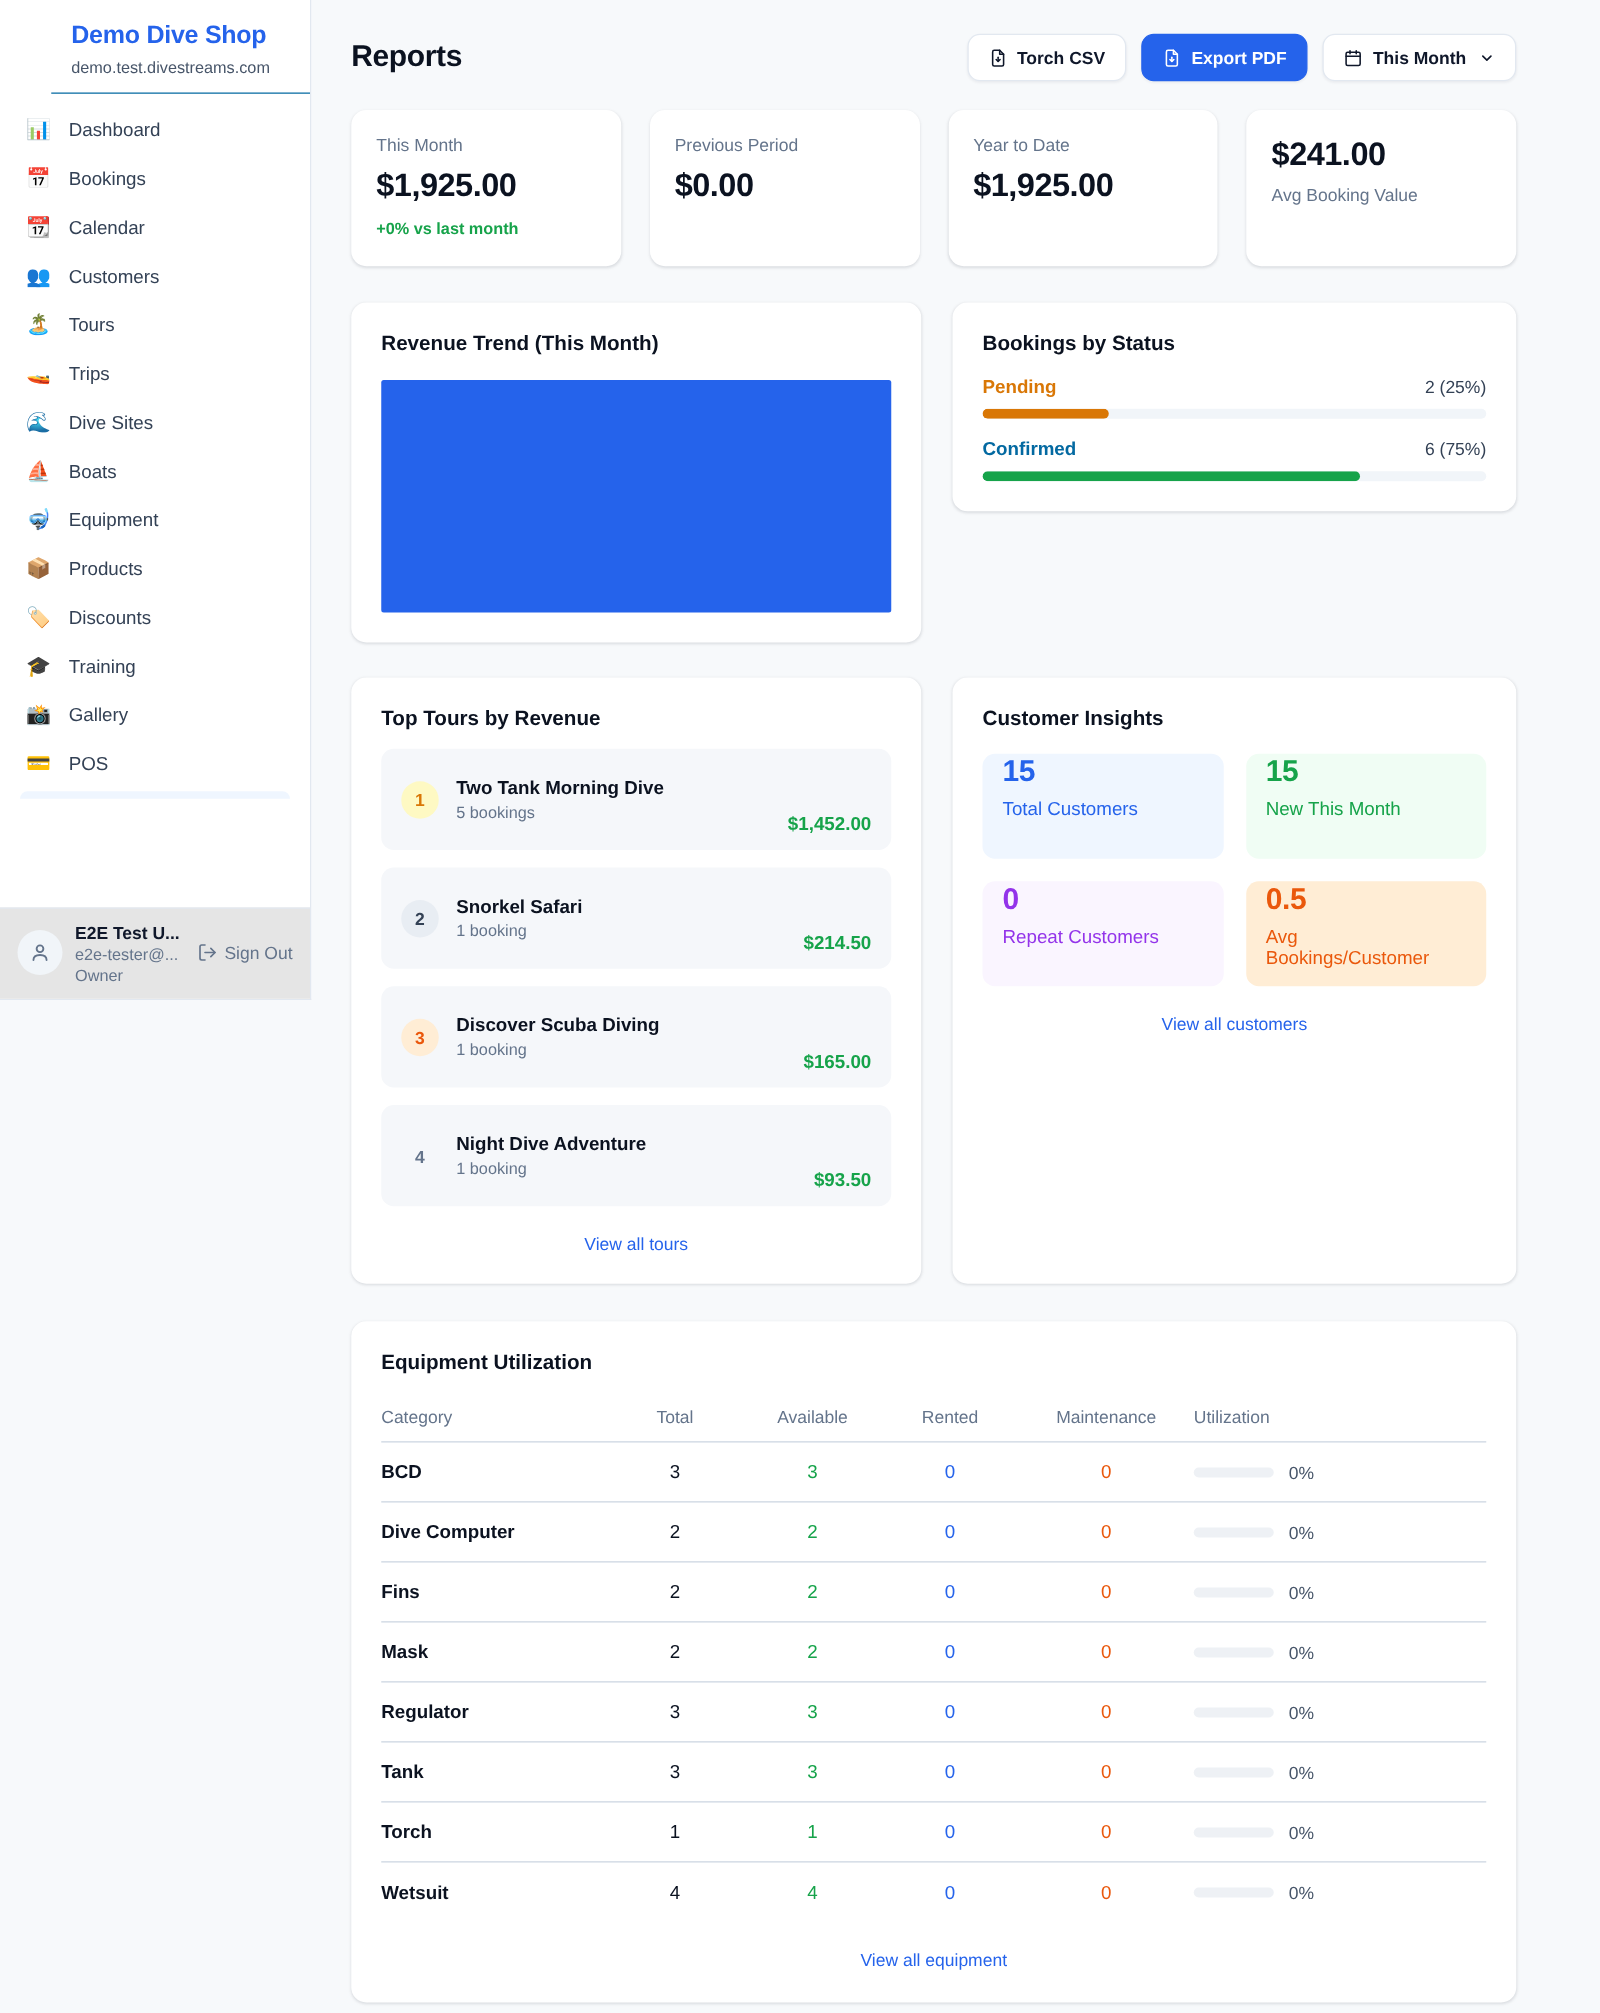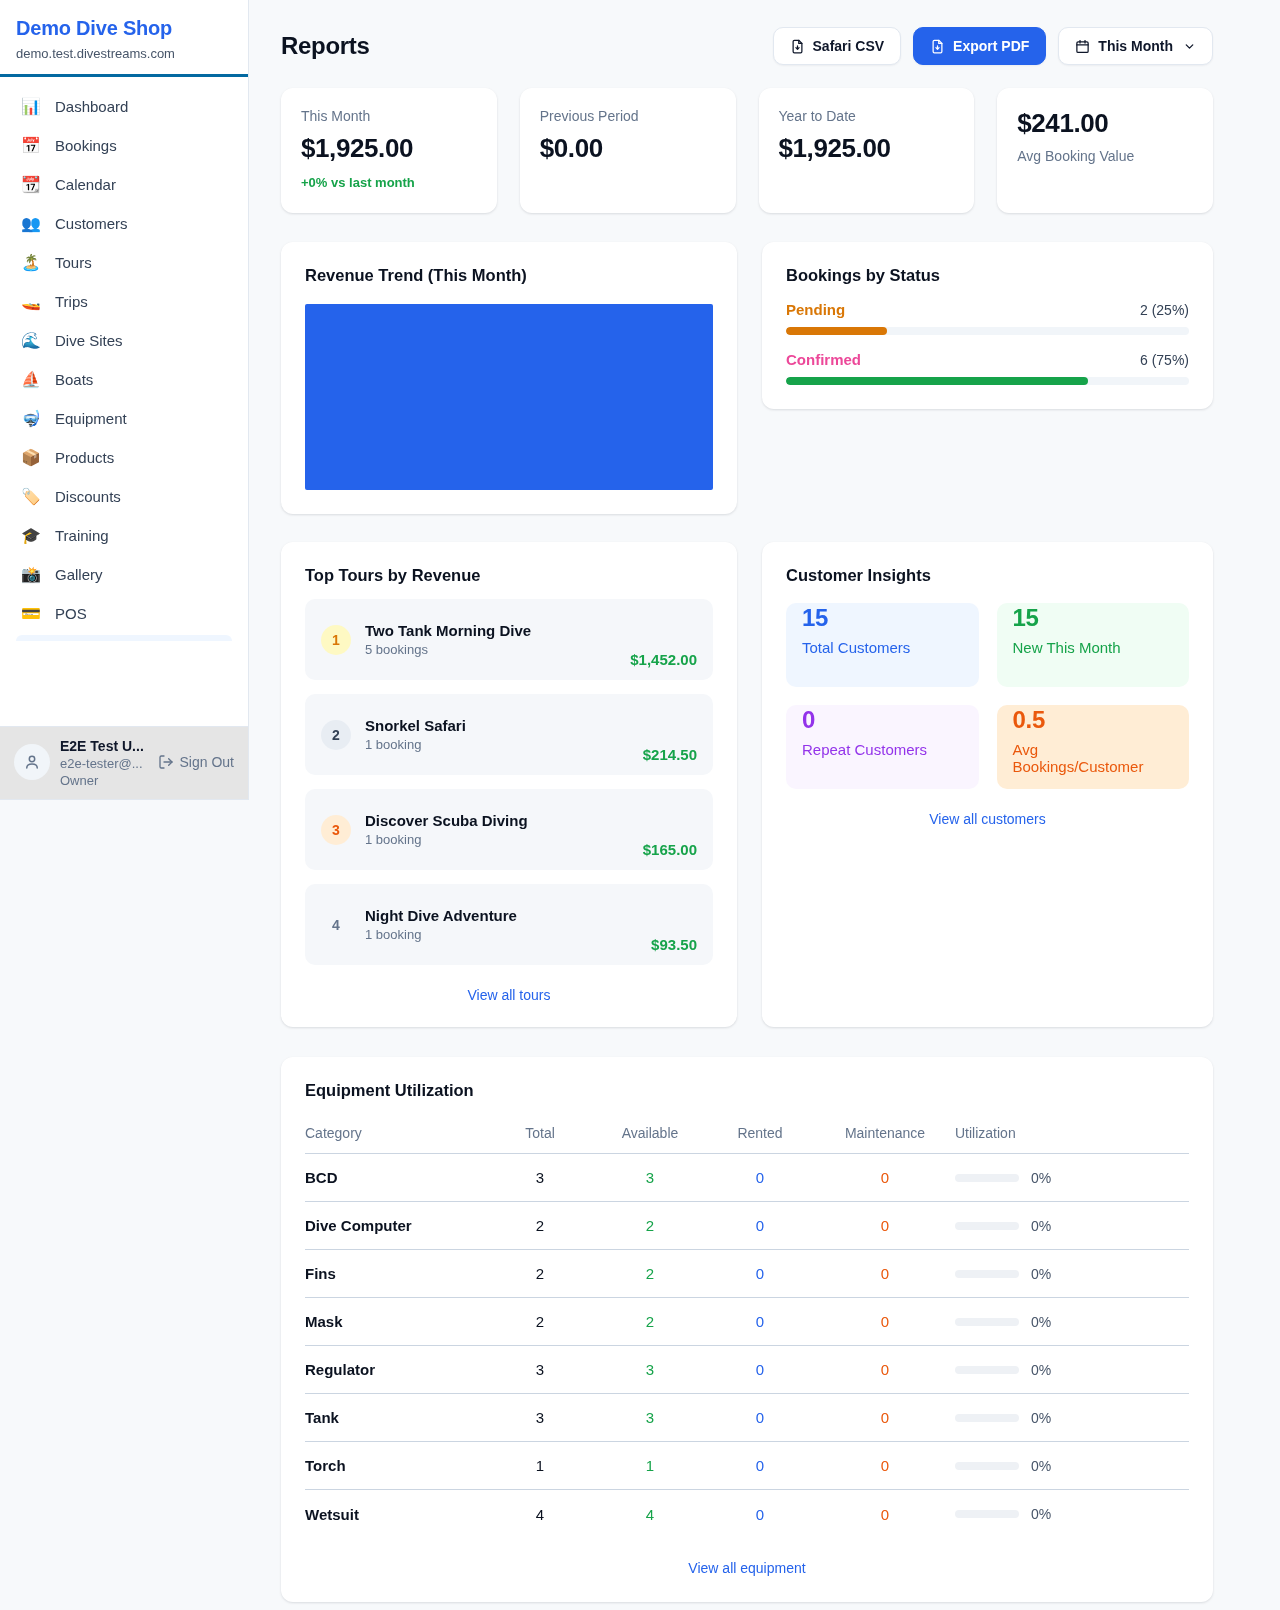--- a/index.html
+++ b/index.html
@@ -6,21 +6,21 @@
   html,body { width:1280px; }
   body {
     height:1610px; background:#f7f9fb;
     font-family:"Liberation Sans", sans-serif; color:#0f172a; position:relative;
   }
   
   .sidebar {
     position:absolute; top:0; left:0; width:249px; height:800px;
     background:#ffffff; border-right:1px solid #e2e8f0; border-bottom:1px solid #e2e8f0;
   }
-  .brand { padding:17px 16px 13px; border-bottom:3px solid #0369a1; }
+  .brand { padding:17px 16px 13px; border-bottom:1px solid #0369a1;margin-left:41px; }
   .brand-name { color:#2563eb; font-size:20px; font-weight:800; letter-spacing:-0.2px; }
   .brand-domain { color:#475569; font-size:13px; margin-top:6px; }
   .nav { padding:10px 8px 0; }
   .nav-item { display:flex; align-items:center; gap:13px; padding:11px 12px; border-radius:8px; cursor:pointer; }
   .nav-icon { width:22px; font-size:16px; text-align:center; line-height:1; }
   .nav-label { color:#334155; font-size:15px; }
   .partial-highlight { height:6px; margin:2px 8px 0; background:#eff6ff; border-radius:8px 8px 0 0; }
   .user-panel {
     position:absolute; bottom:0; left:0; right:0; background:#e5e5e5;
     border-top:1px solid #e2e8f0; padding:11px 14px; display:flex; align-items:flex-start; gap:10px;
@@ -56,21 +56,21 @@
   .row2 { align-items:start; margin-bottom:28px; }
   .row3 { margin-bottom:30px; }
   .panel { padding:24px; }
   .panel-title { font-size:16.5px; font-weight:700; color:#0b1220; }
   .chart-rect { height:186px; background:#2563eb; border-radius:2px; margin-top:19px; }
   
   .status-row { margin-top:16px; }
   .status-head { display:flex; justify-content:space-between; align-items:baseline; }
   .status-label { font-size:15px; font-weight:700; }
   .status-label.pending { color:#d97706; }
-  .status-label.confirmed { color:#ec4899; }
+  .status-label.confirmed { color:#0369a1; }
   .status-count { font-size:14px; color:#334155; }
   .track { height:8px; background:#f1f5f9; border-radius:99px; margin-top:9px; overflow:hidden; }
   .fill { height:8px; border-radius:99px; }
   .fill.pending { background:#d97706; }
   .fill.confirmed { background:#16a34a; }
   
   .tour-row { display:flex; align-items:center; gap:14px; background:#f5f7fa; border-radius:10px;
     padding:12px 16px; min-height:66px; margin-top:14px; }
   .rank { width:30px; height:30px; flex:none; border-radius:50%; display:flex; align-items:center;
     justify-content:center; font-size:14px; font-weight:700; }
@@ -203,21 +203,21 @@
   <div class="header-row">
     <h1 class="page-title">Reports</h1>
     <div class="header-actions">
       <button class="btn">
         <svg width="15" height="15" viewBox="0 0 24 24" fill="none" stroke="currentColor" stroke-width="2" stroke-linecap="round" stroke-linejoin="round">
             <path d="M14 2H7a2 2 0 0 0-2 2v16a2 2 0 0 0 2 2h10a2 2 0 0 0 2-2V7z"></path>
             <path d="M14 2v5h5"></path>
             <path d="M12 11v5"></path>
             <path d="M9.5 13.8l2.5 2.5 2.5-2.5"></path>
           </svg>
-        <span>Safari CSV</span>
+        <span>Torch CSV</span>
       </button>
       <button class="btn btn-primary">
         <svg width="15" height="15" viewBox="0 0 24 24" fill="none" stroke="currentColor" stroke-width="2" stroke-linecap="round" stroke-linejoin="round">
             <path d="M14 2H7a2 2 0 0 0-2 2v16a2 2 0 0 0 2 2h10a2 2 0 0 0 2-2V7z"></path>
             <path d="M14 2v5h5"></path>
             <path d="M12 11v5"></path>
             <path d="M9.5 13.8l2.5 2.5 2.5-2.5"></path>
           </svg>
         <span>Export PDF</span>
       </button>

